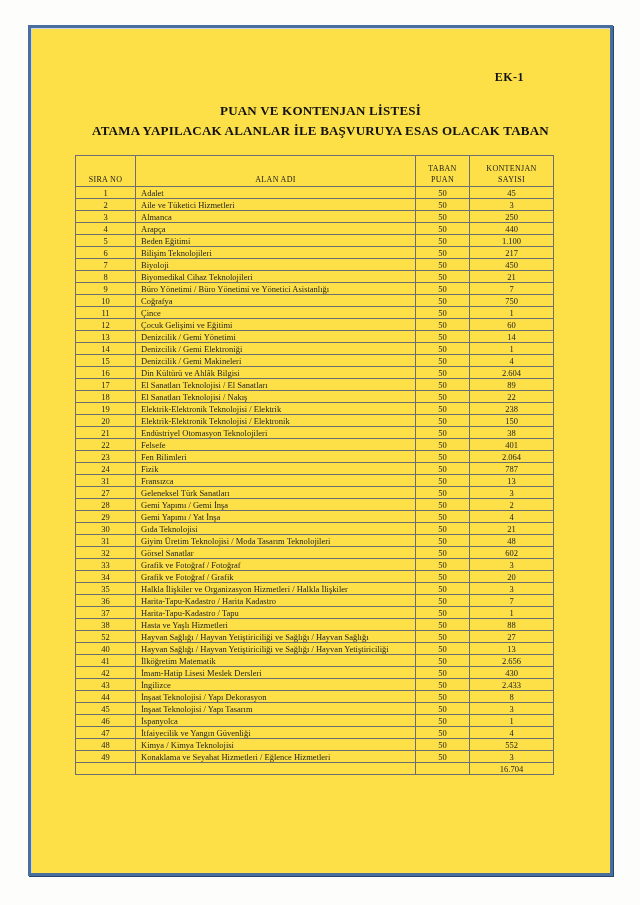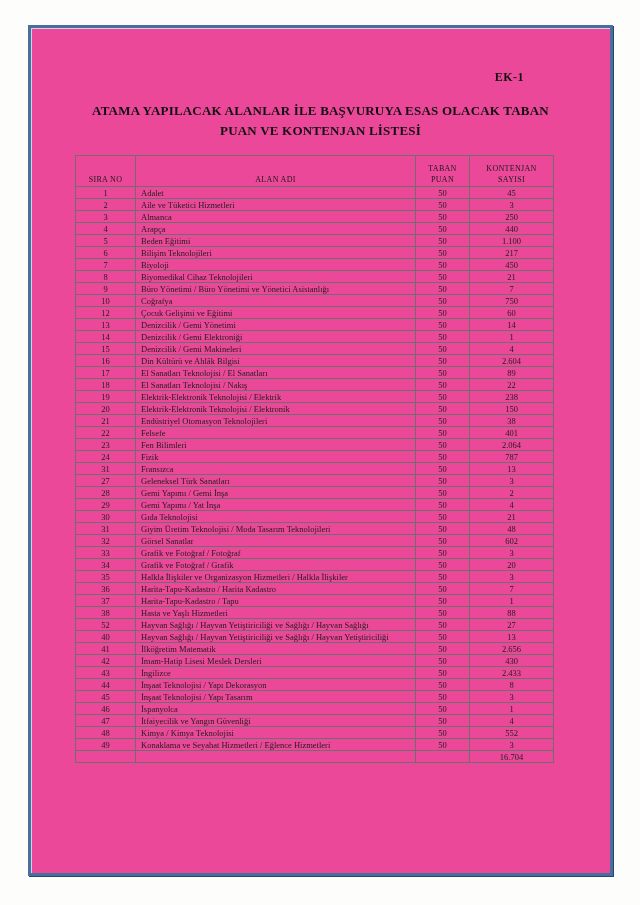--- a/index.html
+++ b/index.html
@@ -6,21 +6,21 @@
   body {
     width:640px; height:905px;
     background:#fdfdfc;
     font-family:"Liberation Serif", "DejaVu Serif", serif;
     position:relative;
     -webkit-font-smoothing:antialiased;
   }
   .page-frame {
     position:absolute; left:28px; top:25px;
     width:579px; height:845px;
-    background:#ec4899;
+    background:#fde047;
     border:3px solid #4a6f9e;
     box-shadow:1px 1px 0 #27466e, inset 1px 1px 0 #c9d6e5;
   }
   .ek-tag {
     position:absolute; top:42px; right:86px;
     font-weight:bold; font-size:12px; color:#111;
     letter-spacing:0.5px;
   }
   .doc-title {
     position:absolute; top:73px; left:30px; right:30px;
@@ -50,22 +50,22 @@
   table.quota td.alan { text-align:left; padding-left:5px;margin-top:45px; }
 </style>
 </head>
 <body>
 
 <div class="page-frame">
 
   <div class="ek-tag">EK-1</div>
 
   <div class="doc-title">
+    <div>PUAN VE KONTENJAN LİSTESİ</div>
     <div>ATAMA YAPILACAK ALANLAR İLE BAŞVURUYA ESAS OLACAK TABAN</div>
-    <div>PUAN VE KONTENJAN LİSTESİ</div>
   </div>
 
   <table class="quota">
     <colgroup>
       <col style="width:60px">
       <col style="width:280px">
       <col style="width:54px">
       <col style="width:84px">
     </colgroup>
     <thead>
@@ -133,20 +133,26 @@
           <td>50</td>
           <td>7</td>
         </tr>
         <tr>
           <td>10</td>
           <td class="alan">Coğrafya</td>
           <td>50</td>
           <td>750</td>
         </tr>
         <tr>
+          <td>11</td>
+          <td class="alan">Çince</td>
+          <td>50</td>
+          <td>1</td>
+        </tr>
+        <tr>
           <td>12</td>
           <td class="alan">Çocuk Gelişimi ve Eğitimi</td>
           <td>50</td>
           <td>60</td>
         </tr>
         <tr>
           <td>13</td>
           <td class="alan">Denizcilik / Gemi Yönetimi</td>
           <td>50</td>
           <td>14</td>

